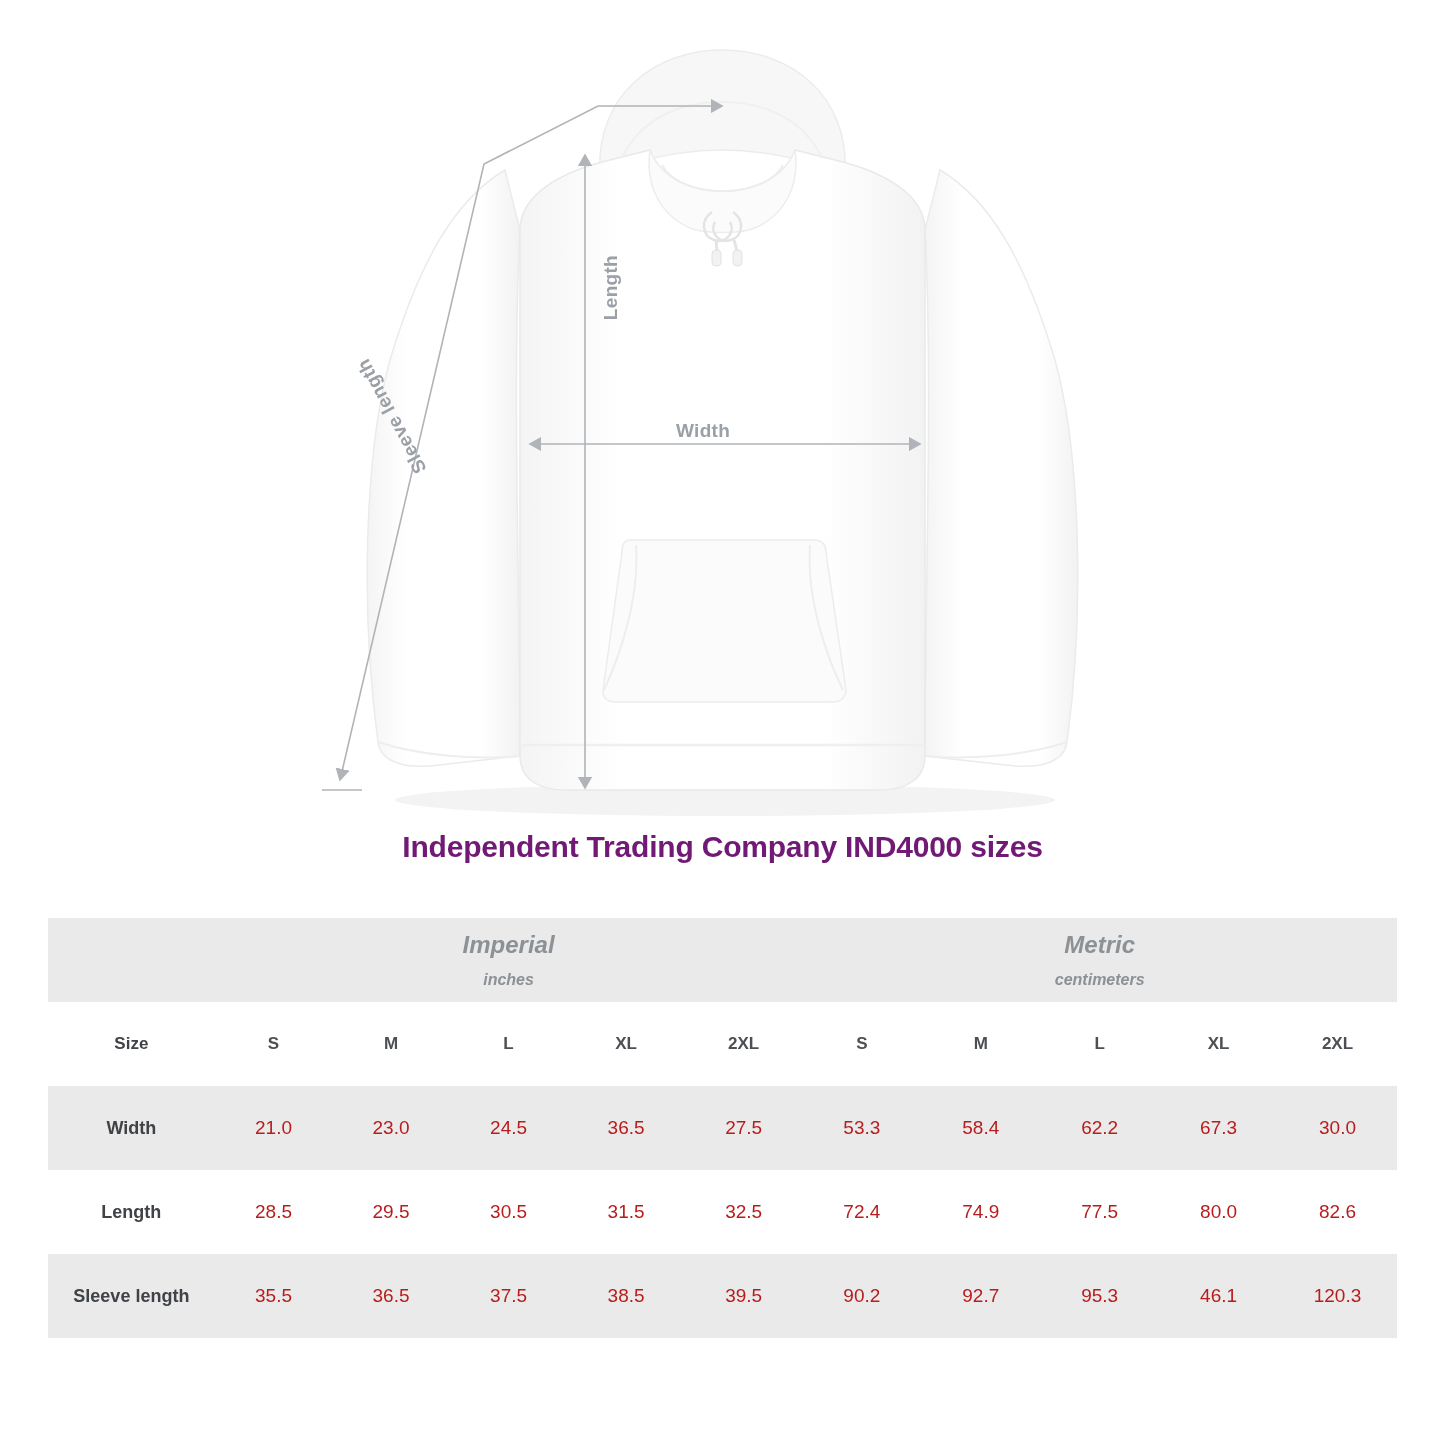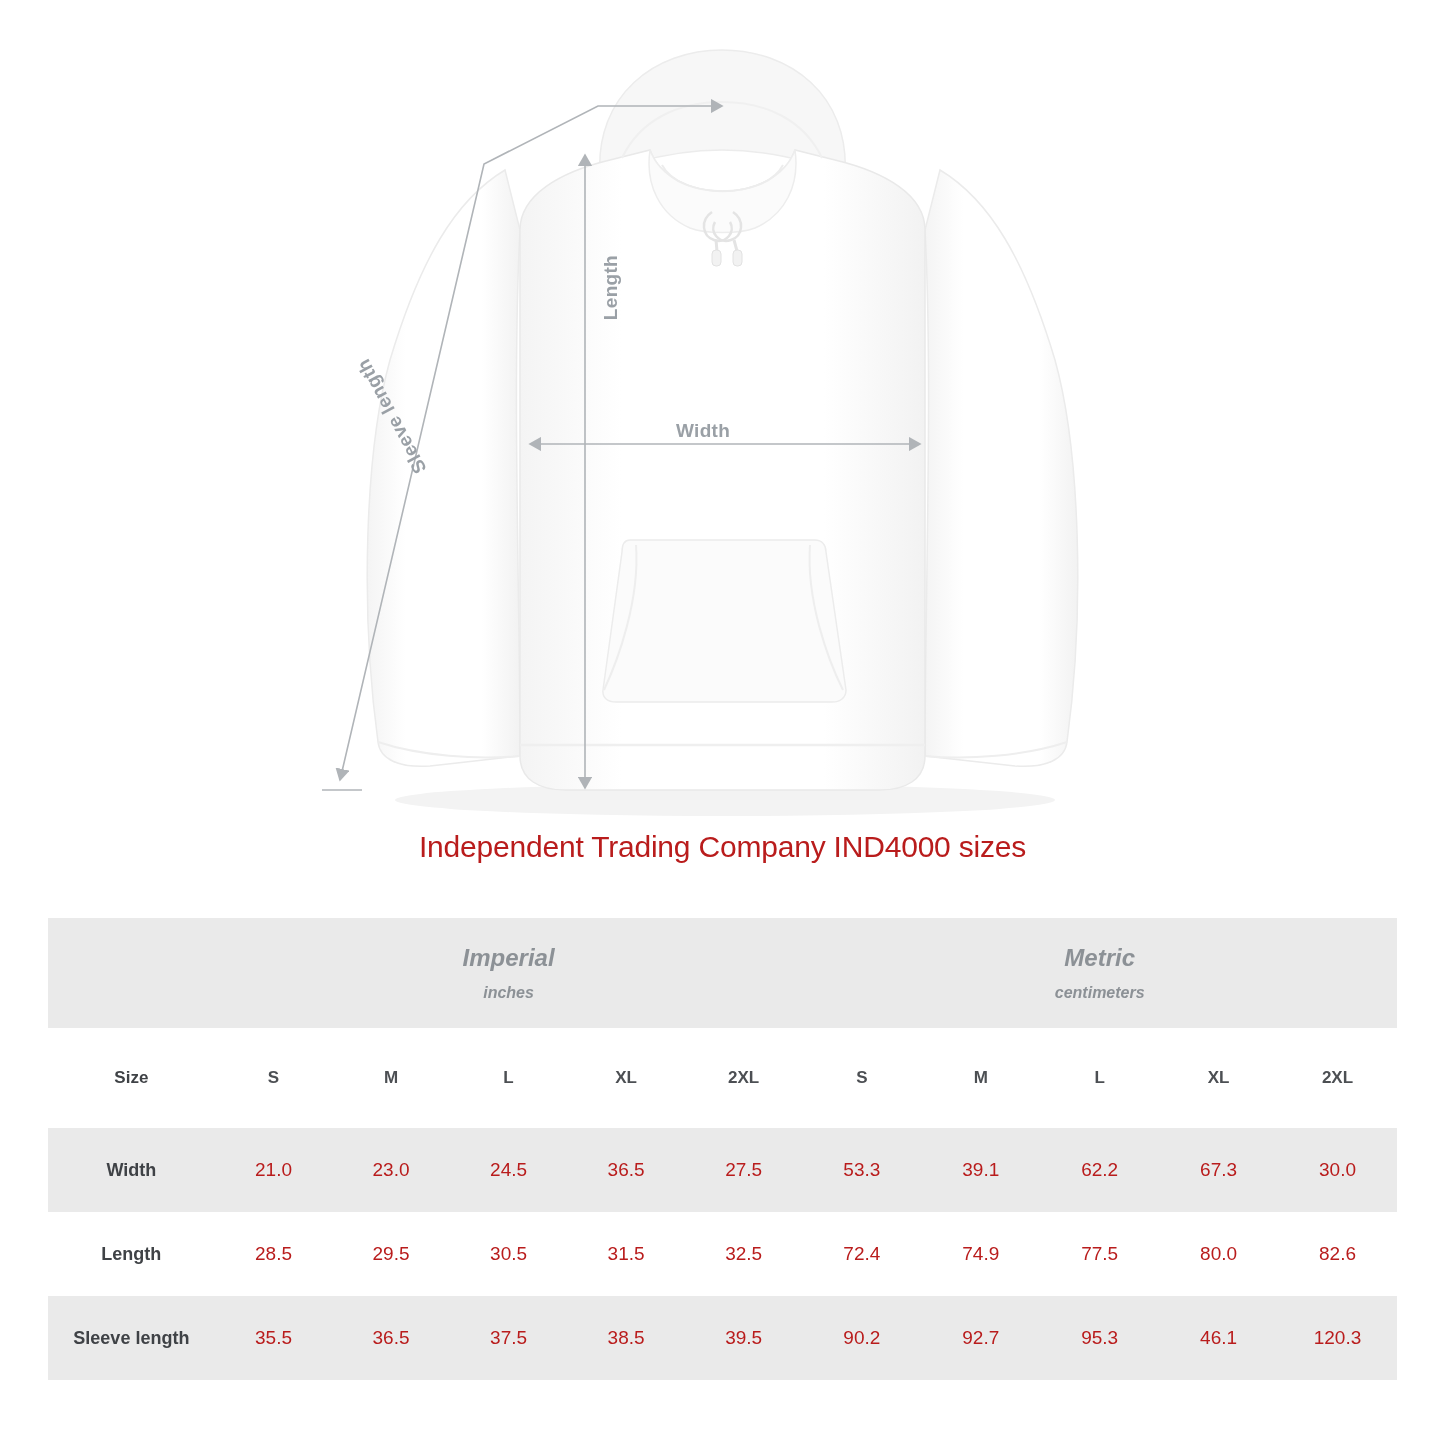--- a/index.html
+++ b/index.html
@@ -54,22 +54,22 @@
     transform-origin: center center;
   }
 
   
   .heading-block {
     text-align: center;
     padding: 0 40px;
   }
   .chart-title {
     font-size: 30px;
-    font-weight: normal;
-    color: #b91c1c;
+    font-weight: bold;
+    color: #701a75;
     margin: 0 0 14px 0;
     letter-spacing: -0.2px;
   }
   .chart-note {
     font-size: 17.5px;
     font-style: italic;
     color: #55585c;
     margin: 0;
   }
 
@@ -83,41 +83,41 @@
     table-layout: fixed;
   }
   table.size-table th,
   table.size-table td {
     text-align: center;
     vertical-align: middle;
     border: none;
   }
   .unit-row th {
     background: #eaeaea;
-    height: 110px;
+    height: 84px;
     padding: 0;
   }
   .unit-title {
     font-size: 24px;
     font-style: italic;
     font-weight: bold;
     color: #8c9196;
     line-height: 1.15;
   }
   .unit-sub {
     font-size: 16px;
     font-style: italic;
     color: #8c9196;
     margin-top: 12px;
   }
   .corner-cell {
     background: #eaeaea;
   }
   .head-row th {
-    height: 100px;
+    height: 84px;
     font-size: 17px;
     font-weight: bold;
     color: #4c4f53;
     background: #ffffff;
     border-bottom: 1px solid #f0f0f0;
   }
   .head-row th.rowhead {
     color: #3f4246;
   }
   .data-row td {
@@ -245,21 +245,21 @@
     </thead>
     <tbody>
       <tr class="data-row alt">
         <td class="rowhead">Width</td>
         <td>21.0</td>
         <td>23.0</td>
         <td>24.5</td>
         <td>36.5</td>
         <td>27.5</td>
         <td>53.3</td>
-        <td>39.1</td>
+        <td>58.4</td>
         <td>62.2</td>
         <td>67.3</td>
         <td>30.0</td>
       </tr>
       <tr class="data-row">
         <td class="rowhead">Length</td>
         <td>28.5</td>
         <td>29.5</td>
         <td>30.5</td>
         <td>31.5</td>

